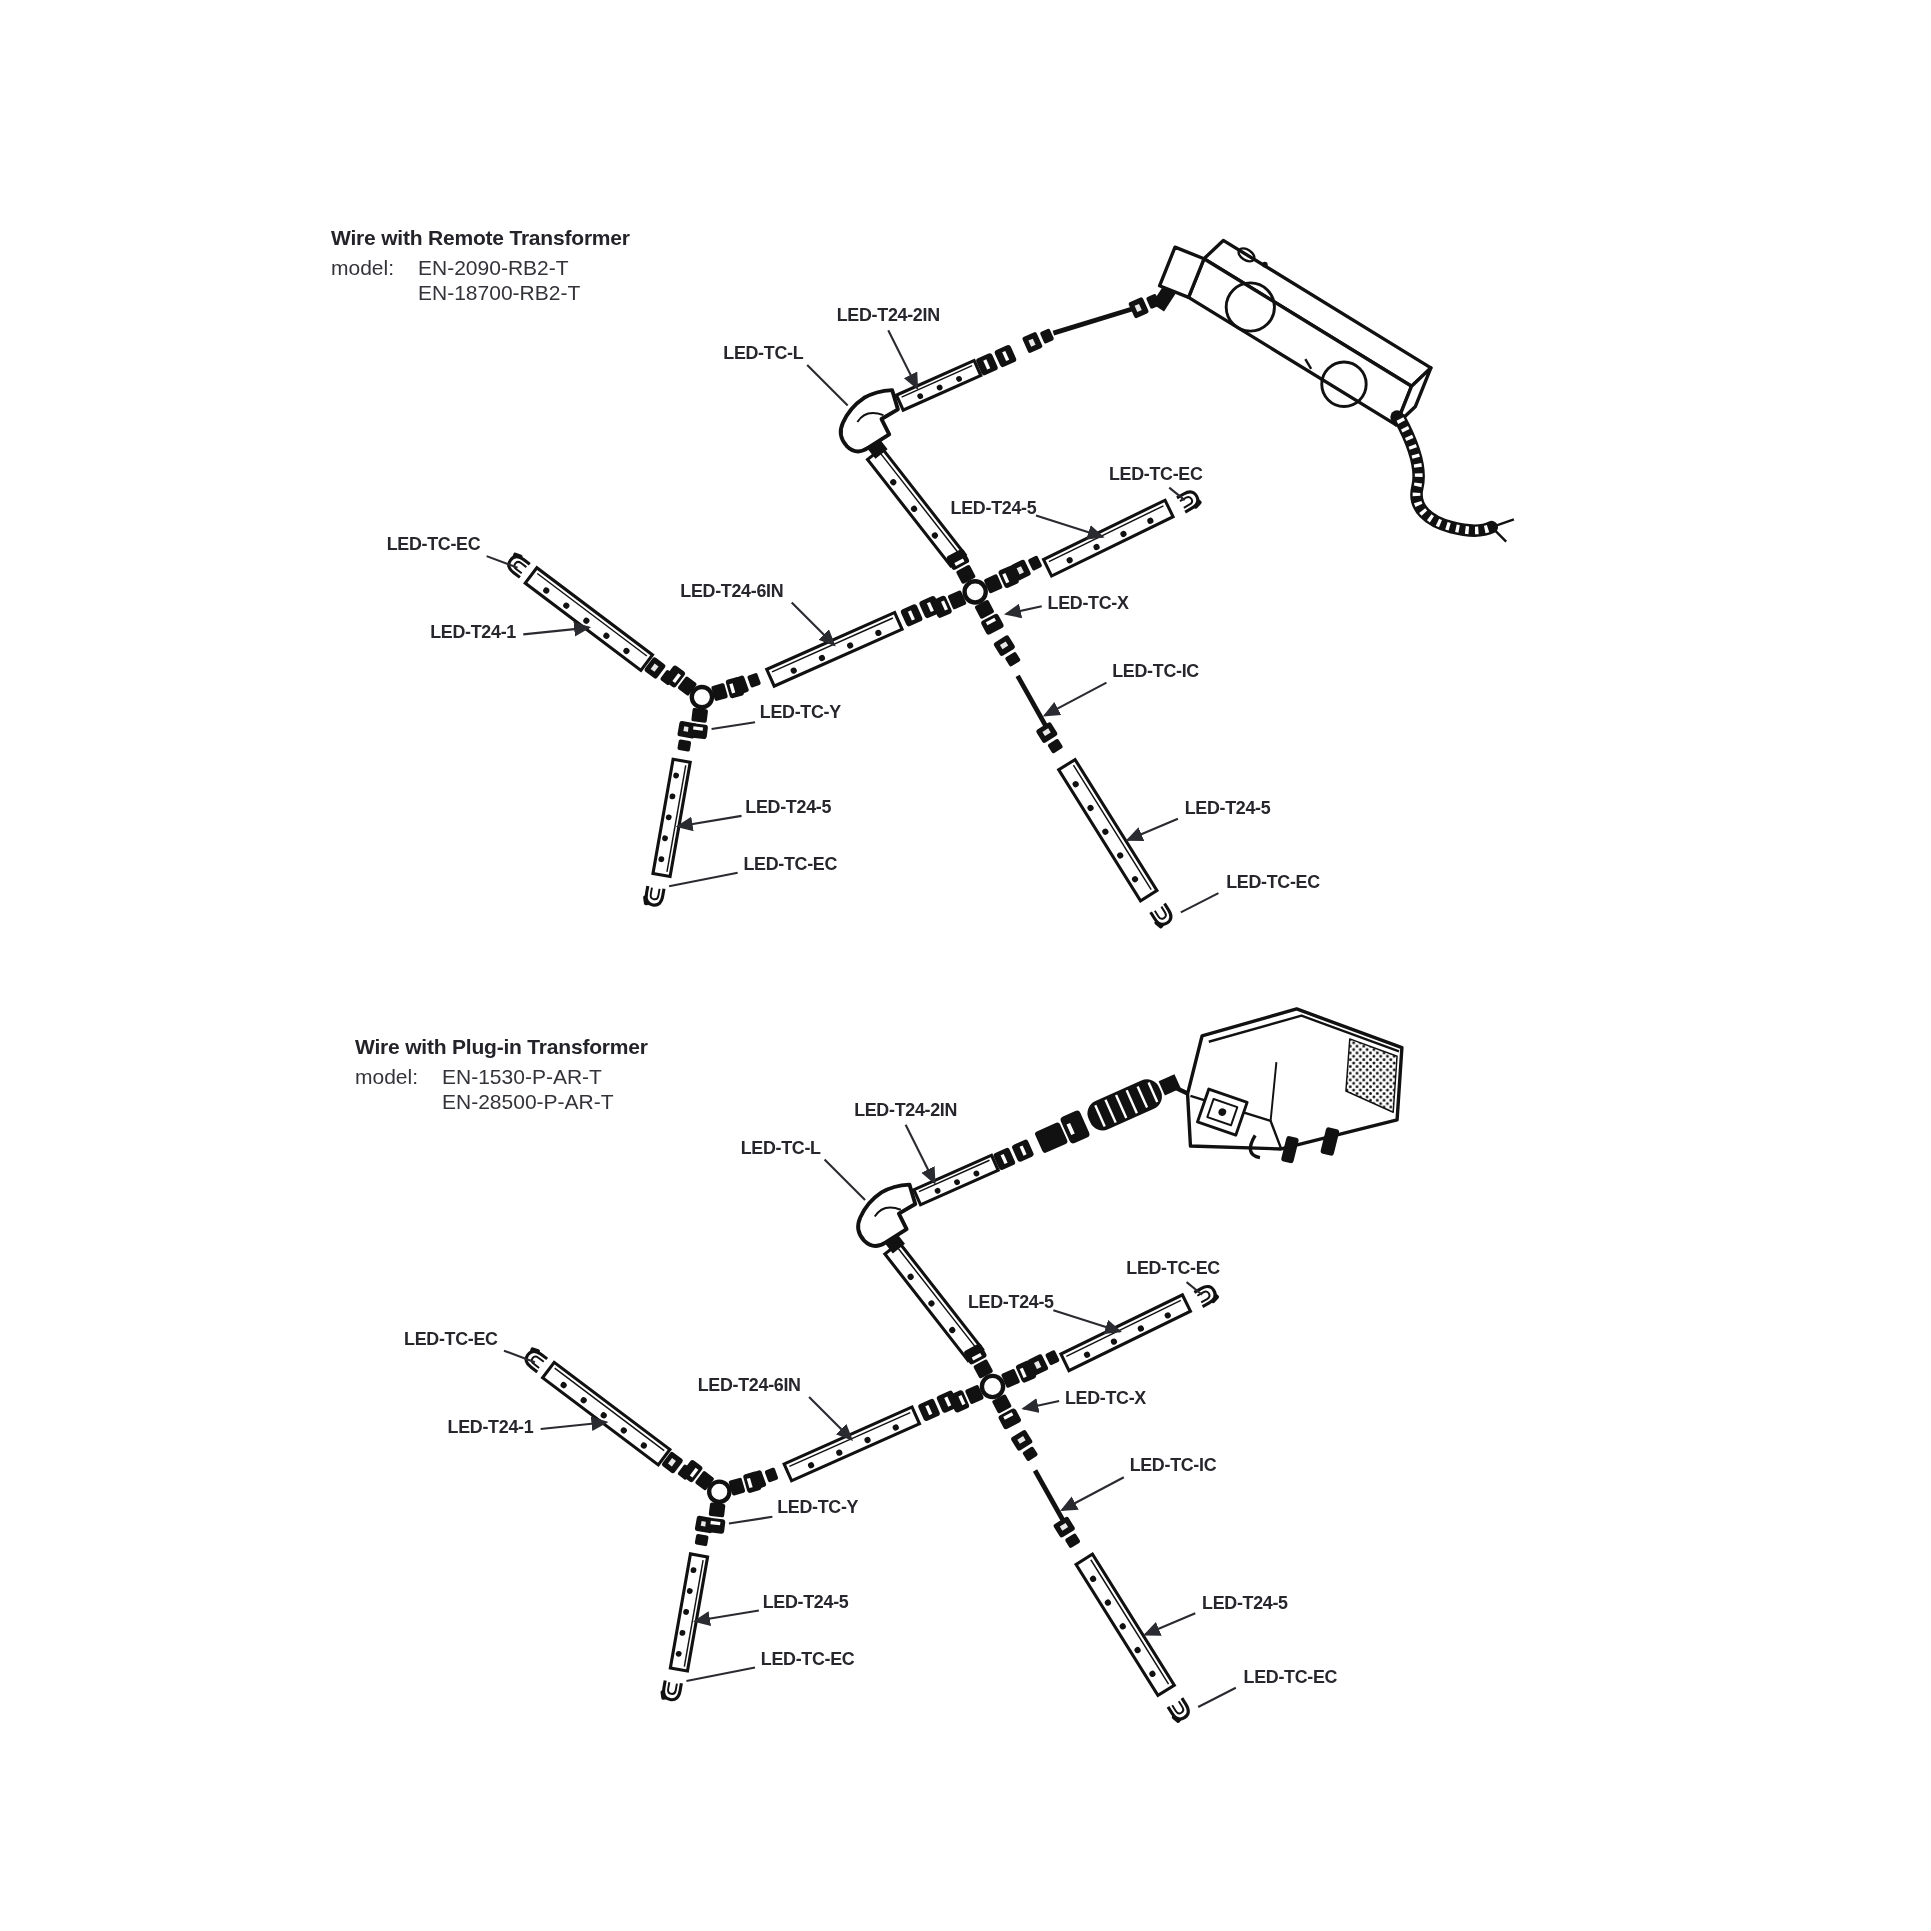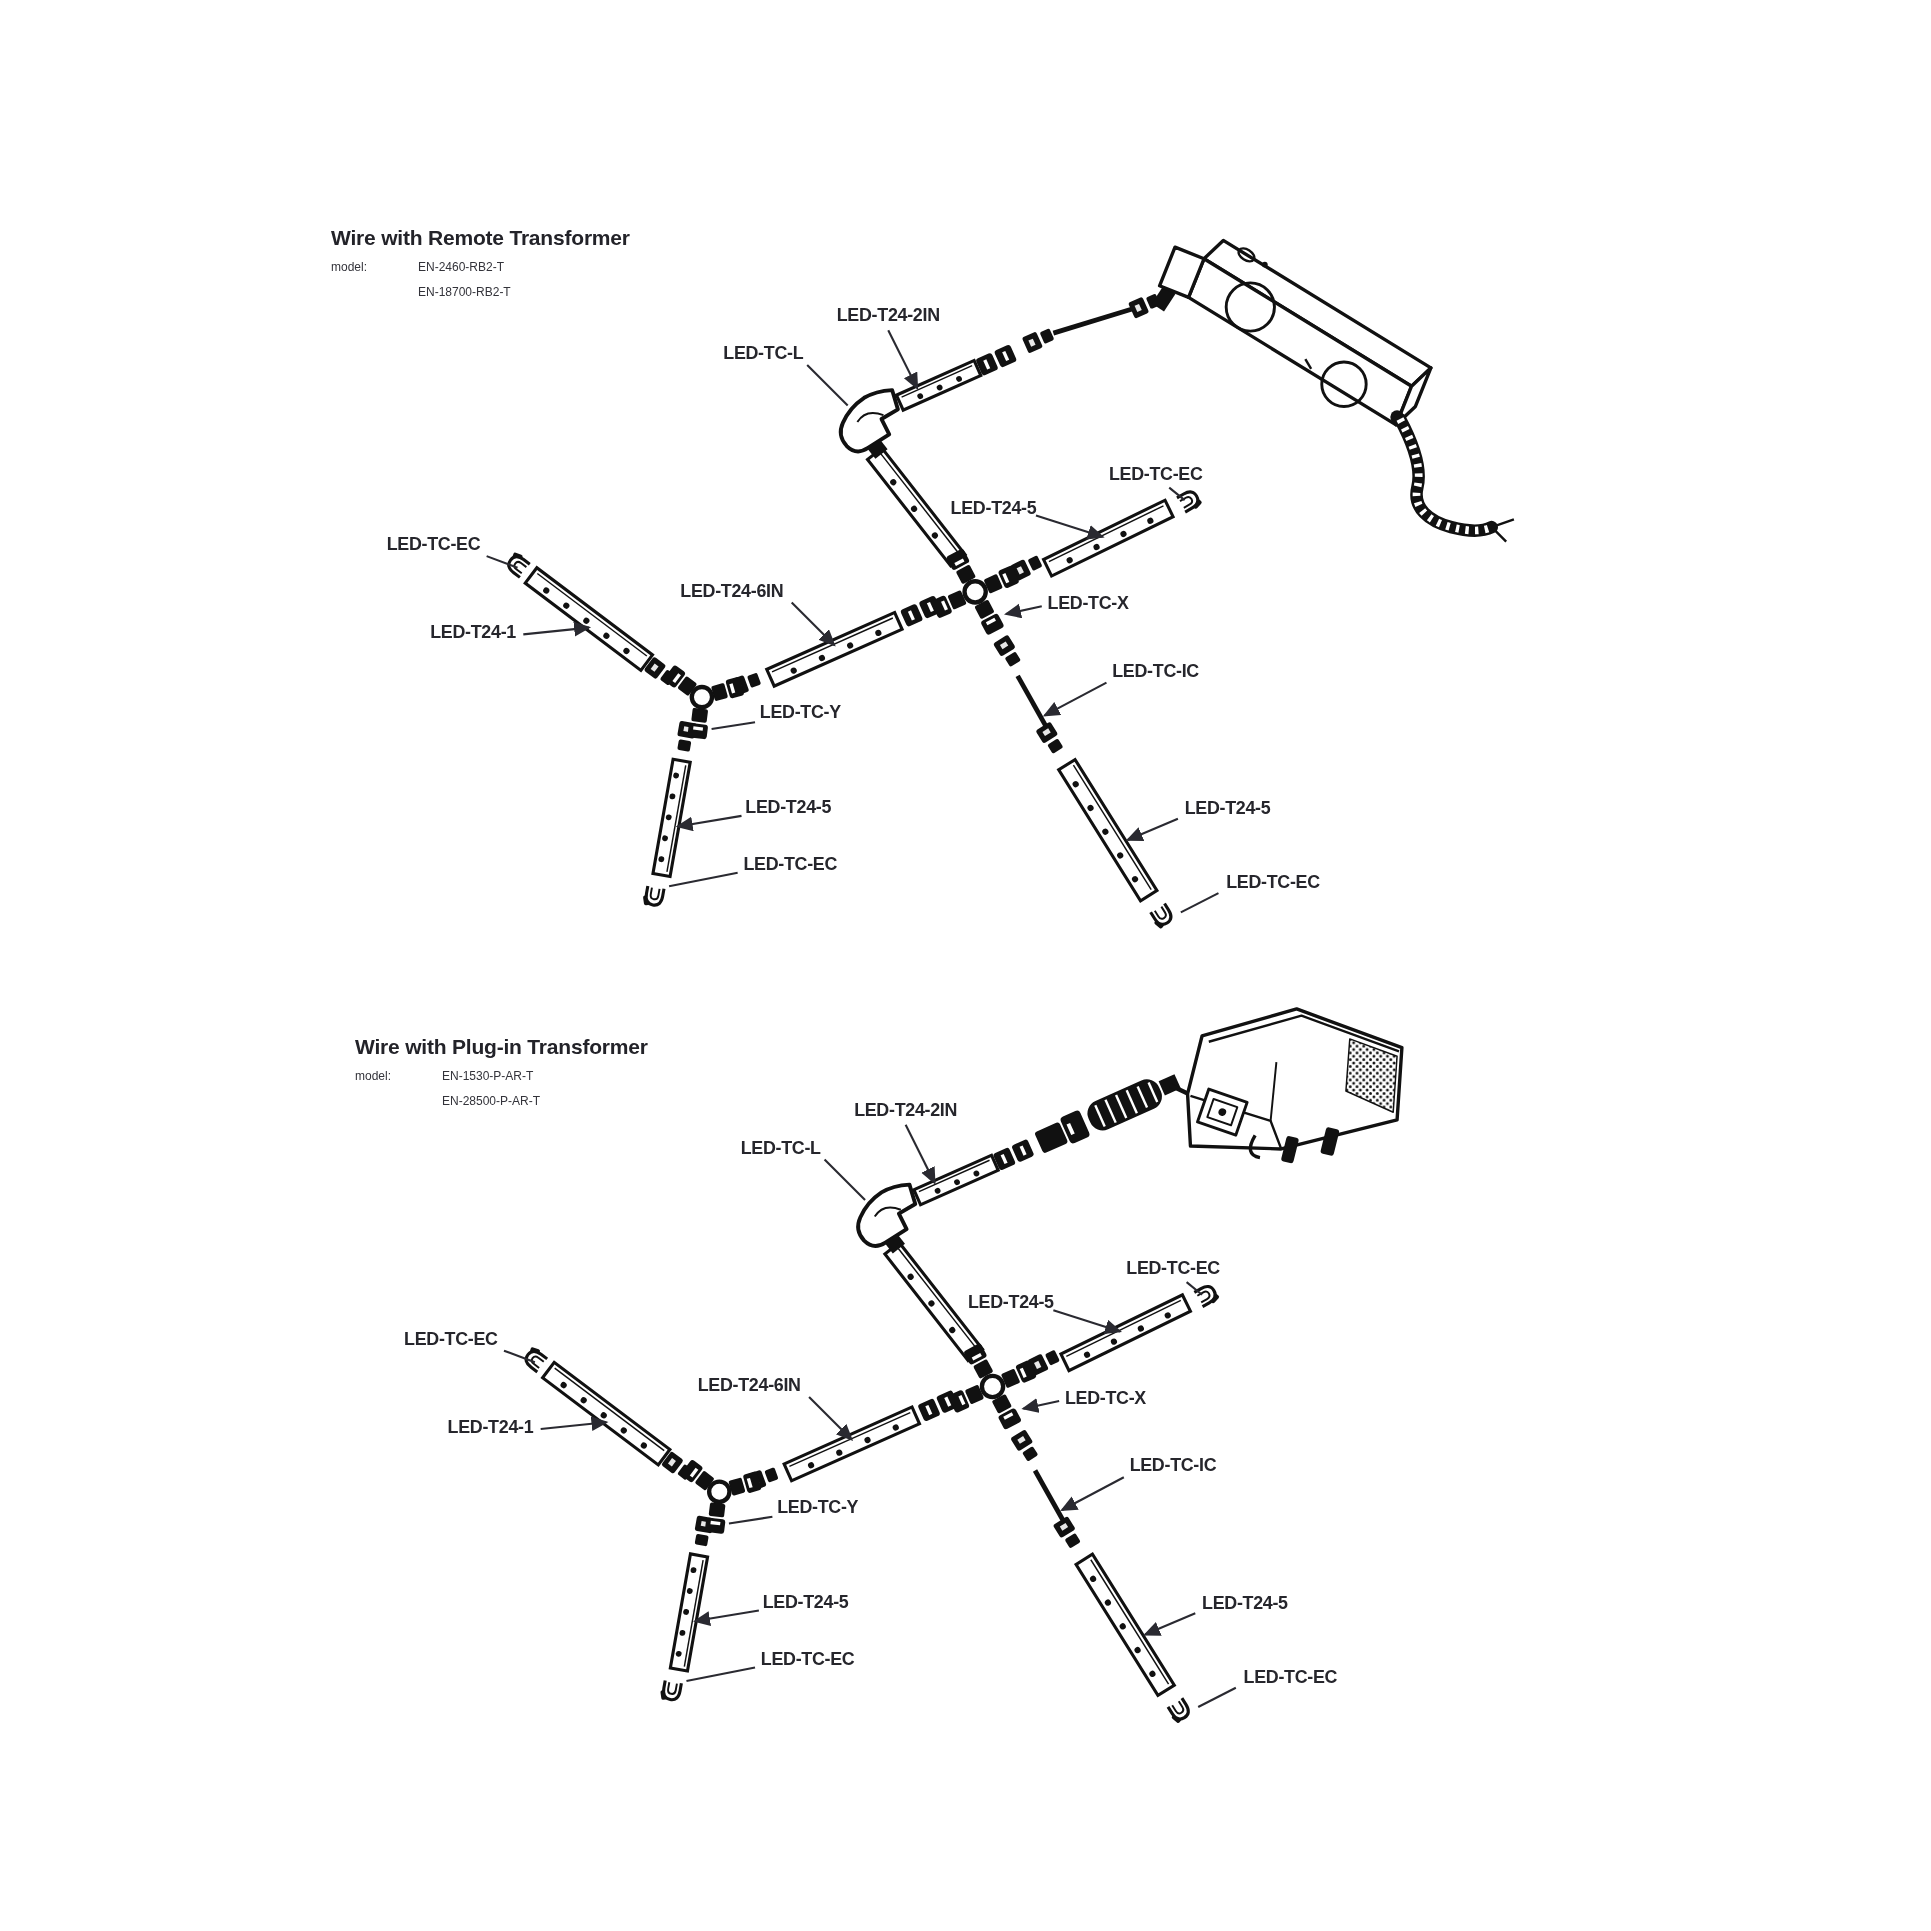--- a/index.html
+++ b/index.html
@@ -1,37 +1,37 @@
 <!DOCTYPE html>
 <html><head>
 <meta charset="utf-8">
 <style>
   html,body{margin:0;padding:0;background:#ffffff;}
   .canvas{position:relative;width:1734px;height:1931px;background:#ffffff;
           font-family:"Liberation Sans",sans-serif;overflow:hidden;}
   .diagram-svg{position:absolute;left:0;top:0;}
   .head{position:absolute;color:#232329;}
   .head-title{font-weight:bold;font-size:21px;letter-spacing:-0.2px;color:#232329;}
-  .models{display:flex;margin-top:4.8px;font-size:12px;color:#33333a;}
+  .models{display:flex;margin-top:4.8px;font-size:21px;color:#33333a;}
   .model-label{width:87px;line-height:25.6px;}
   .model-values div{line-height:25.6px;}
   .plabel{font-size:18.5px;font-weight:bold;fill:#26262c;letter-spacing:-0.3px;}
   .leader{stroke:#2a2a31;stroke-width:2.2;fill:none;}
 </style>
 </head>
 <body>
 
 <div class="canvas">
 
   <div class="head" style="left:331px;top:226px;">
     <div class="head-title">Wire with Remote Transformer</div>
     <div class="models">
       <div class="model-label">model:</div>
       <div class="model-values">
-        <div>EN-2460-RB2-T</div>
+        <div>EN-2090-RB2-T</div>
         <div>EN-18700-RB2-T</div>
       </div>
     </div>
   </div>
 
   <div class="head" style="left:355px;top:1035px;">
     <div class="head-title">Wire with Plug-in Transformer</div>
     <div class="models">
       <div class="model-label">model:</div>
       <div class="model-values">

